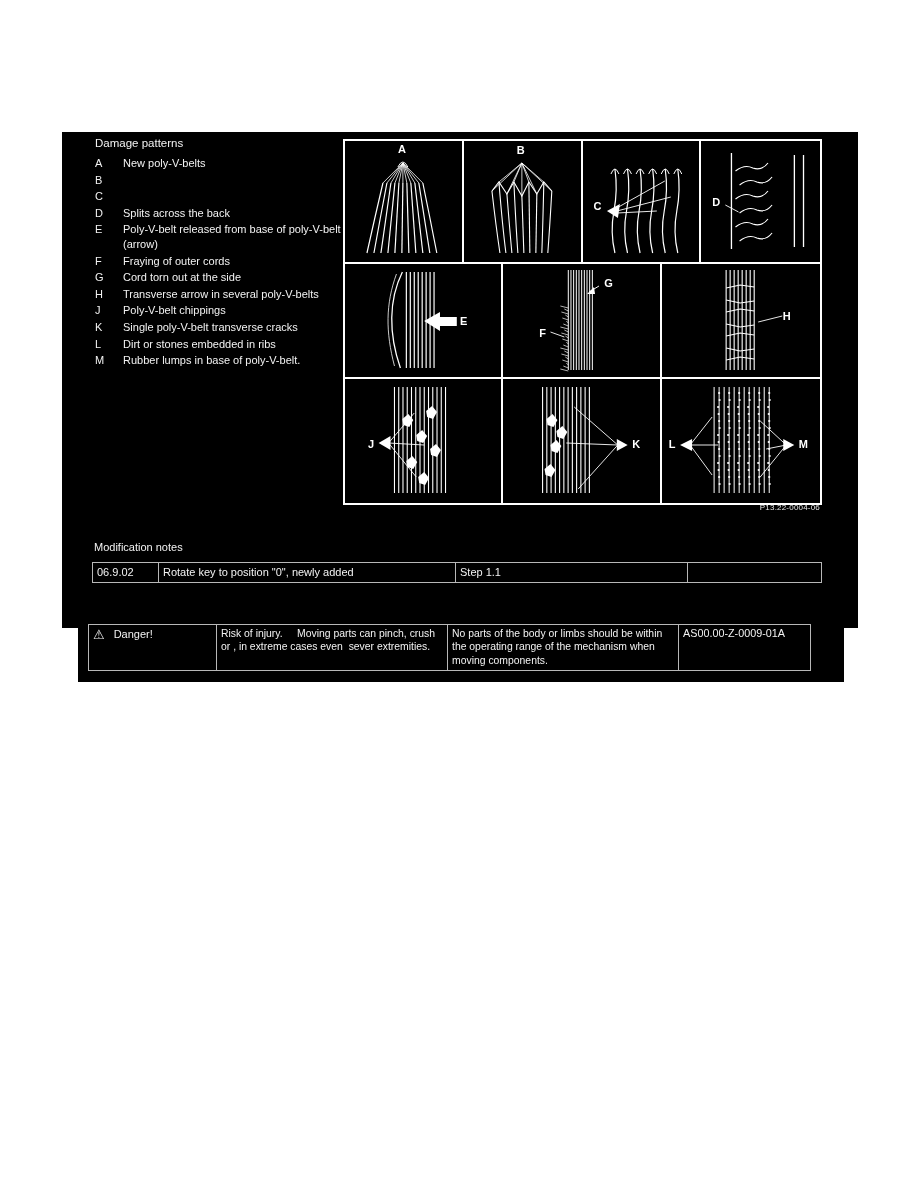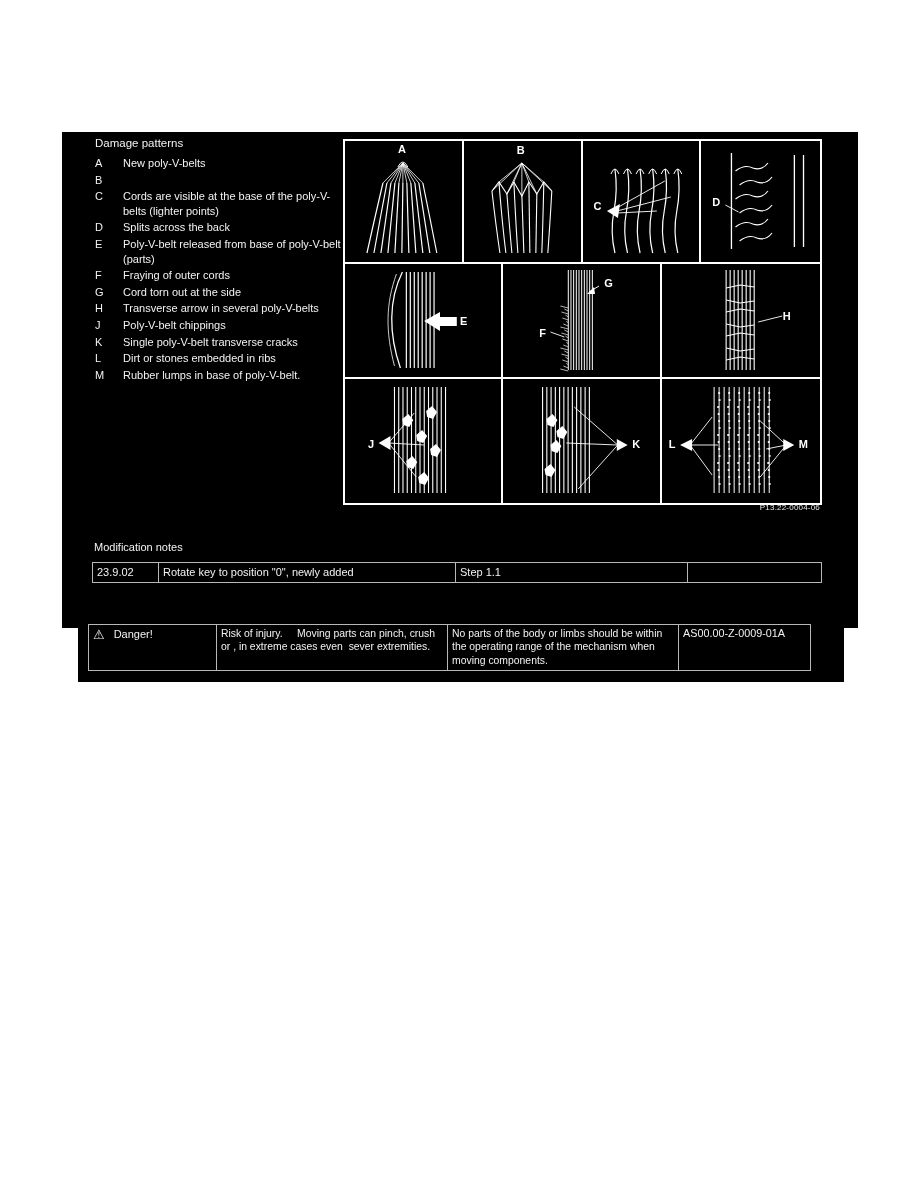--- a/index.html
+++ b/index.html
@@ -63,29 +63,28 @@
     <div class="legend">
       <div class="lg-item">
           <span class="lg-key">A</span>
           <span class="lg-text">New poly-V-belts</span>
         </div>
       <div class="lg-item">
           <span class="lg-key">B</span>
         </div>
       <div class="lg-item">
           <span class="lg-key">C</span>
-          <span class="lg-text">Cords are visible at the base of the poly-V-belts (lighter points)</span>
         </div>
       <div class="lg-item">
           <span class="lg-key">D</span>
           <span class="lg-text">Splits across the back</span>
         </div>
       <div class="lg-item">
           <span class="lg-key">E</span>
-          <span class="lg-text">Poly-V-belt released from base of poly-V-belt (parts)</span>
+          <span class="lg-text">Poly-V-belt released from base of poly-V-belt (arrow)</span>
         </div>
       <div class="lg-item">
           <span class="lg-key">F</span>
           <span class="lg-text">Fraying of outer cords</span>
         </div>
       <div class="lg-item">
           <span class="lg-key">G</span>
           <span class="lg-text">Cord torn out at the side</span>
         </div>
       <div class="lg-item">
@@ -447,21 +446,21 @@
         </div>
       </div>
     </div>
 
     <div class="caption">P13.22-0004-06</div>
   </section>
 
   <section class="panel mod">
     <div class="mod-title">Modification notes</div>
     <div class="mod-table">
-      <div class="mod-cell mc-date">23.9.02</div>
+      <div class="mod-cell mc-date">06.9.02</div>
       <div class="mod-cell mc-desc">Rotate key to position "0", newly added</div>
       <div class="mod-cell mc-step">Step 1.1</div>
       <div class="mod-cell mc-note"></div>
     </div>
   </section>
 
   <section class="panel dangerp">
     <div class="danger-table">
       <div class="d-cell dc-head">
         <span class="warn-icon">⚠</span>

